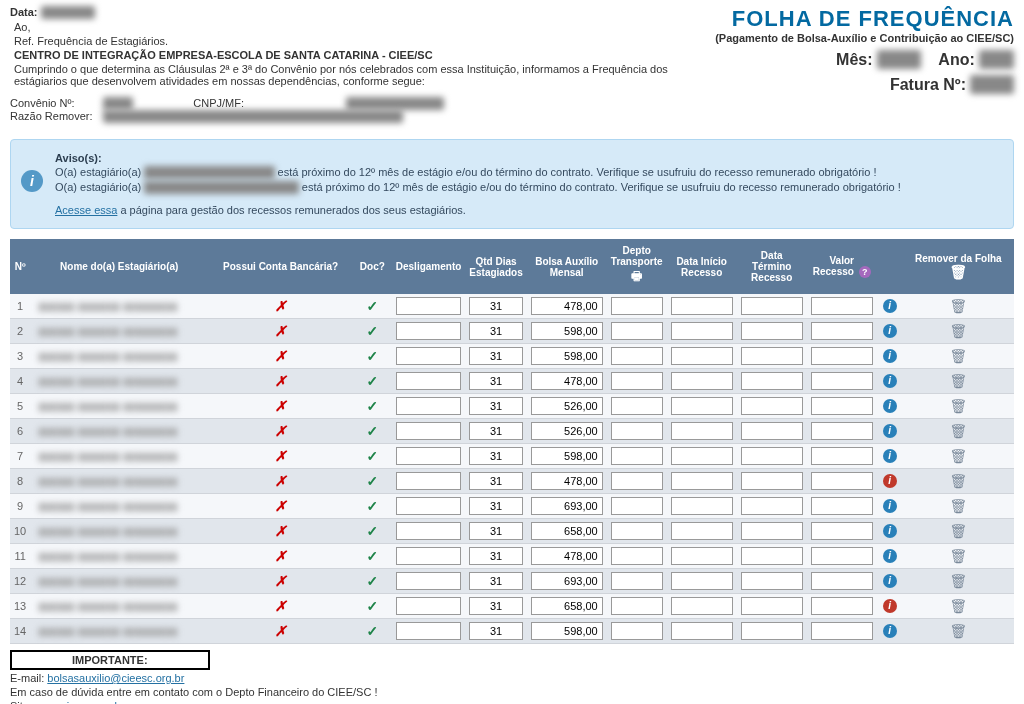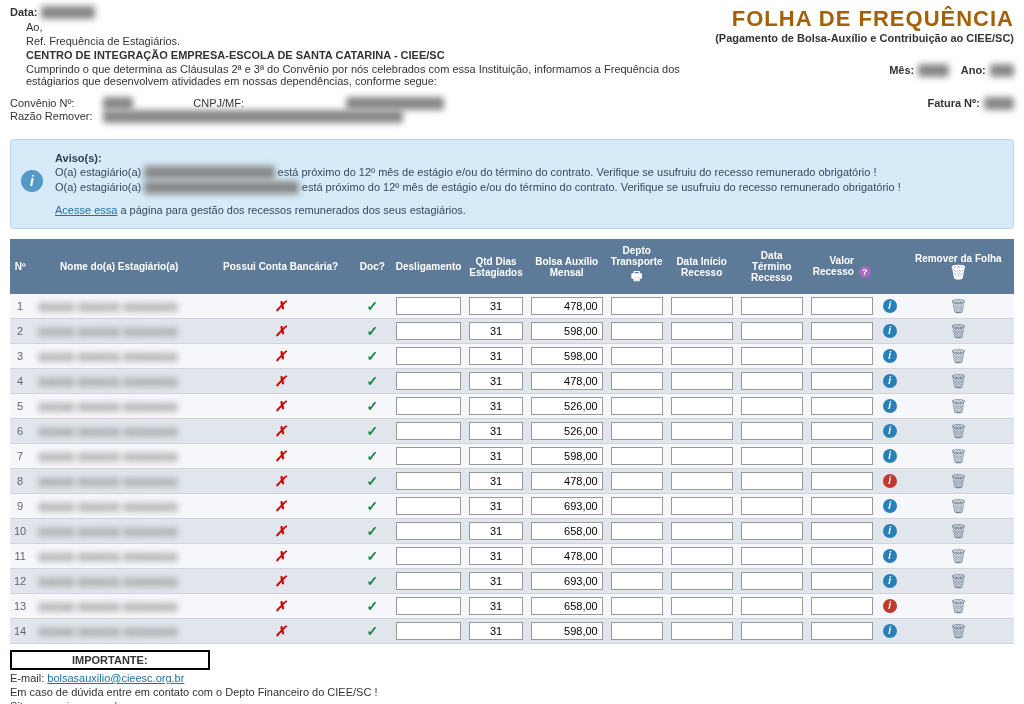--- a/index.html
+++ b/index.html
@@ -1,26 +1,26 @@
 <!DOCTYPE html>
 <html><head>
 <meta charset="utf-8">
 <style>
 * { box-sizing: border-box; margin: 0; padding: 0; }
 body { font-family: Verdana, Arial, sans-serif; font-size: 11px; color: #333; background: #fff; padding: 6px 10px; }
 .header-row { display: flex; justify-content: space-between; align-items: flex-start; }
 .left-header { flex: 1; }
 .right-header { text-align: right; }
-.title-main { font-size: 22px; font-weight: bold; color: #a16207; letter-spacing: 1px; }
+.title-main { font-size: 22px; font-weight: bold; color: #0369a1; letter-spacing: 1px; }
 .subtitle { font-size: 11px; font-weight: bold; }
-.meta-line { margin-top: 20px; font-size: 11px; }
+.meta-line { margin-top: 6px; font-size: 16px; }
 .meta-line span.lbl { font-weight: bold; margin-right: 4px; }
 .blurred { filter: blur(3px); background: #888; color: #888; display: inline-block; border-radius: 2px; }
 .data-label { font-weight: bold; }
-.intro p { margin: 2px 16px; }
+.intro p { margin: 2px 4px; }
 .convenio-row { display: flex; gap: 60px; margin-top: 10px; }
 .convenio-row .lbl { display: inline-block; width: 90px; }
 
 .aviso-box { background: #d6eaf8; border: 1px solid #aed6f1; border-radius: 4px; padding: 10px 12px 10px 44px; margin: 16px 0 10px 0; position: relative; font-size: 11px; color: #34495e; }
 .aviso-box .info-circle { position: absolute; left: 10px; top: 30px; width: 22px; height: 22px; border-radius: 50%; background: #5499c7; color: #fff; display: flex; align-items: center; justify-content: center; font-weight: bold; font-size: 14px; font-style: italic; }
 .aviso-box strong { color: #2c3e50; }
 .aviso-box a { color: #2471a3; text-decoration: underline; }
 .aviso-box p { margin: 2px 0; }
 
 table.main { width: 100%; border-collapse: collapse; margin-top: 4px; font-size: 11px; }

